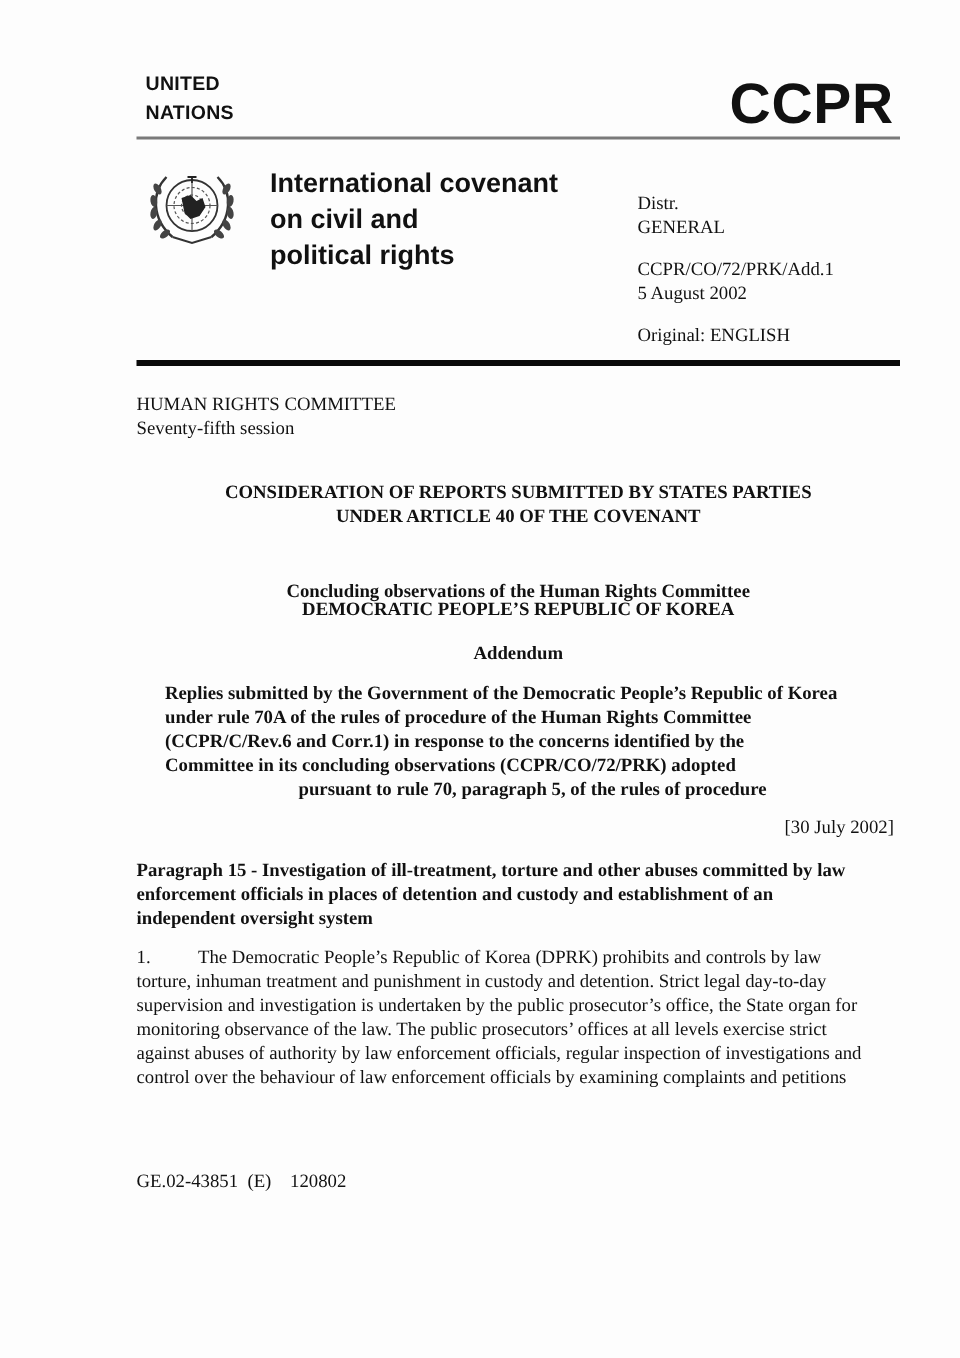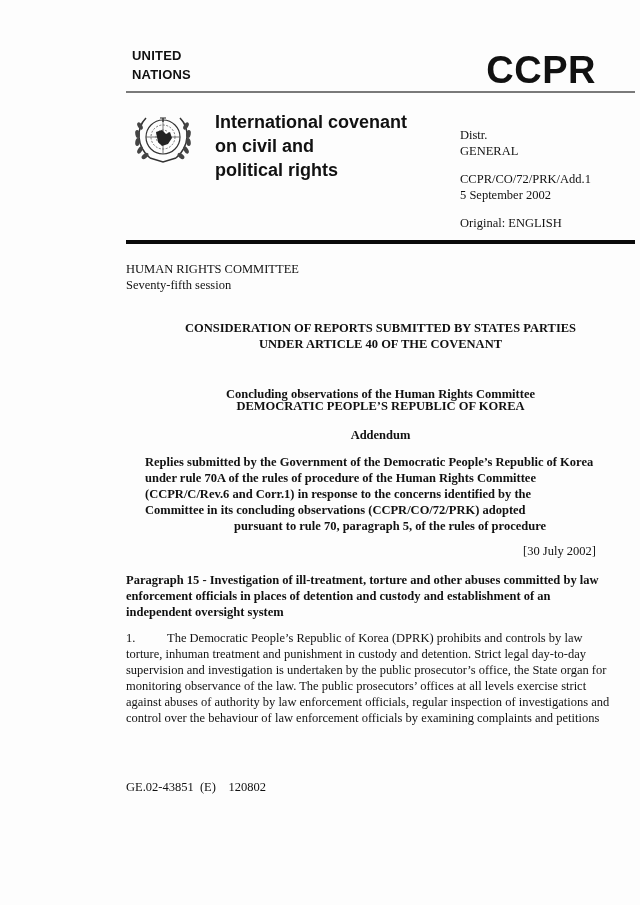--- a/index.html
+++ b/index.html
@@ -8,21 +8,21 @@
       background: #fdfdfd;
     }
     body {
       width: 640px;
       height: 905px;
       position: relative;
       overflow: hidden;
       color: #111;
       font-family: "Liberation Serif", serif;
     }
-    .abs { position: absolute; margin-left: 35px; }
+    .abs { position: absolute; }
 
     
     .org-name {
       left: 97px; top: 46px;
       font-family: "Liberation Sans", sans-serif;
       font-weight: bold;
       font-size: 13px;
       line-height: 19px;
       letter-spacing: 0.2px;
     }
@@ -171,21 +171,21 @@
   <div>International covenant</div>
   <div>on civil and</div>
   <div>political rights</div>
 </div>
 
 <div class="abs distr-block">
   <div>Distr.</div>
   <div>GENERAL</div>
   <div class="gap"></div>
   <div>CCPR/CO/72/PRK/Add.1</div>
-  <div>5 September 2002</div>
+  <div>5 August 2002</div>
   <div class="gap"></div>
   <div>Original:  ENGLISH</div>
 </div>
 
 <div class="abs rule-thick"></div>
 
 <div class="abs committee">
   <div>HUMAN RIGHTS COMMITTEE</div>
   <div>Seventy-fifth session</div>
 </div>

